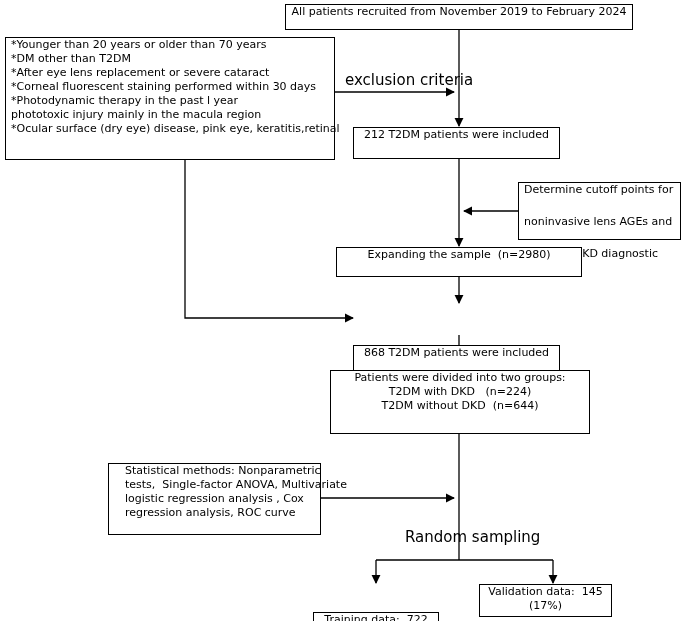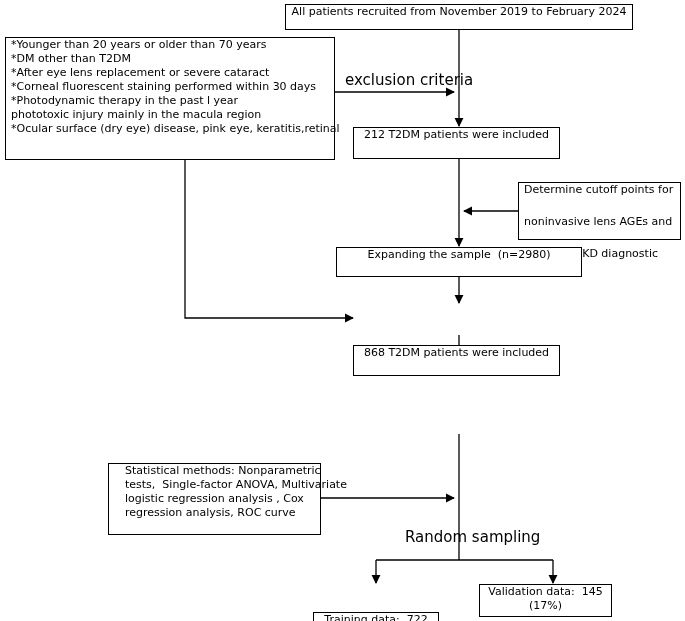--- a/index.html
+++ b/index.html
@@ -116,20 +116,25 @@
   </div>
 
   <div class="box center pad-c" style="left:336px; top:247px; width:246px; height:30px;">
     <div class="line">Expanding the sample  (n=2980)</div>
   </div>
 
   <div class="box center pad-c" style="left:353px; top:304px; width:207px; height:31px;margin-top:41px;">
     <div class="line">868 T2DM patients were included</div>
   </div>
 
+  <div class="box center pad-c" style="left:330px; top:370px; width:260px; height:64px;">
+    <div class="line">Patients were divided into two groups:</div>
+    <div class="line">T2DM with DKD   (n=224)</div>
+    <div class="line">T2DM without DKD  (n=644)</div>
+  </div>
 
   <div class="box left pad-l" style="left:108px; top:463px; width:213px; height:72px;padding-left:16px;">
     <div class="line">Statistical methods: Nonparametric</div>
     <div class="line">tests,  Single-factor ANOVA, Multivariate</div>
     <div class="line">logistic regression analysis , Cox</div>
     <div class="line">regression analysis, ROC curve</div>
   </div>
 
   <div class="label" style="left:405px; top:531px;">Random sampling</div>
 

